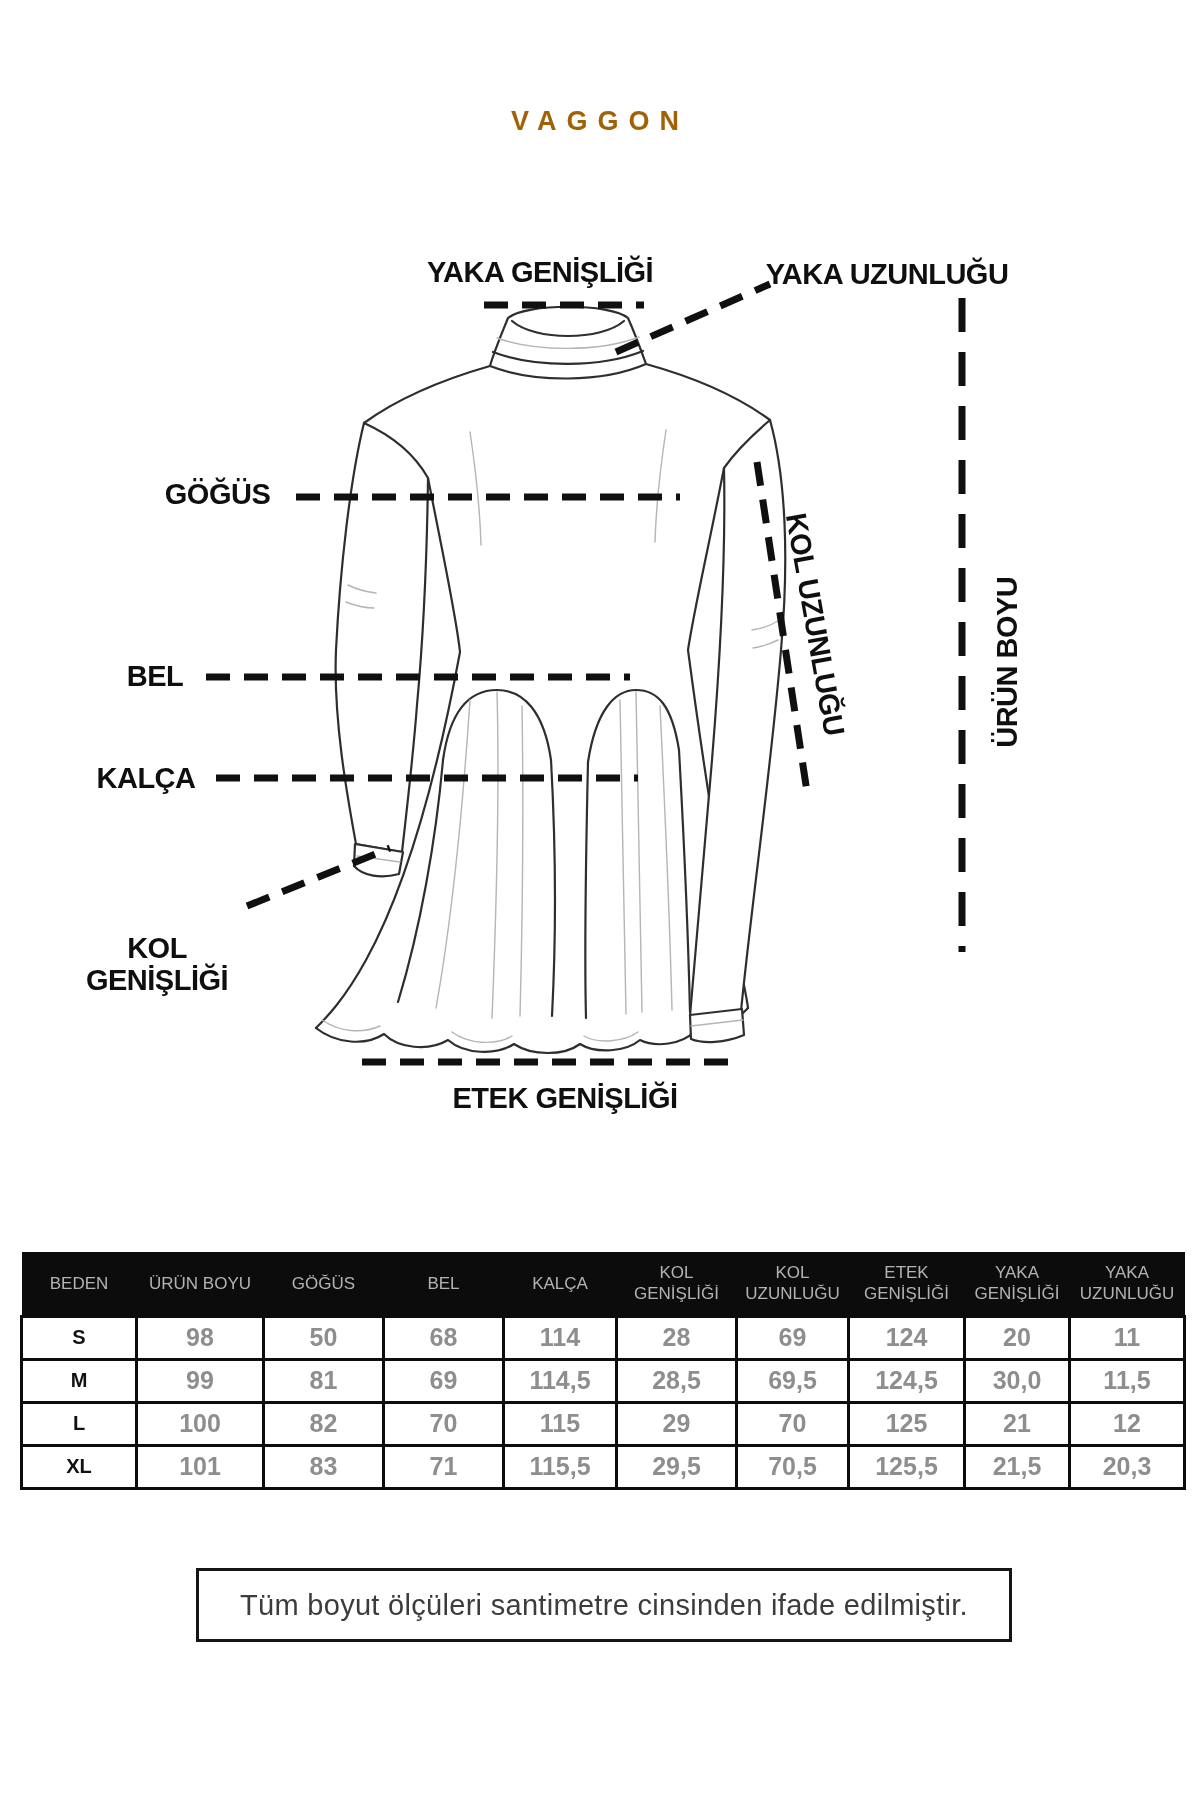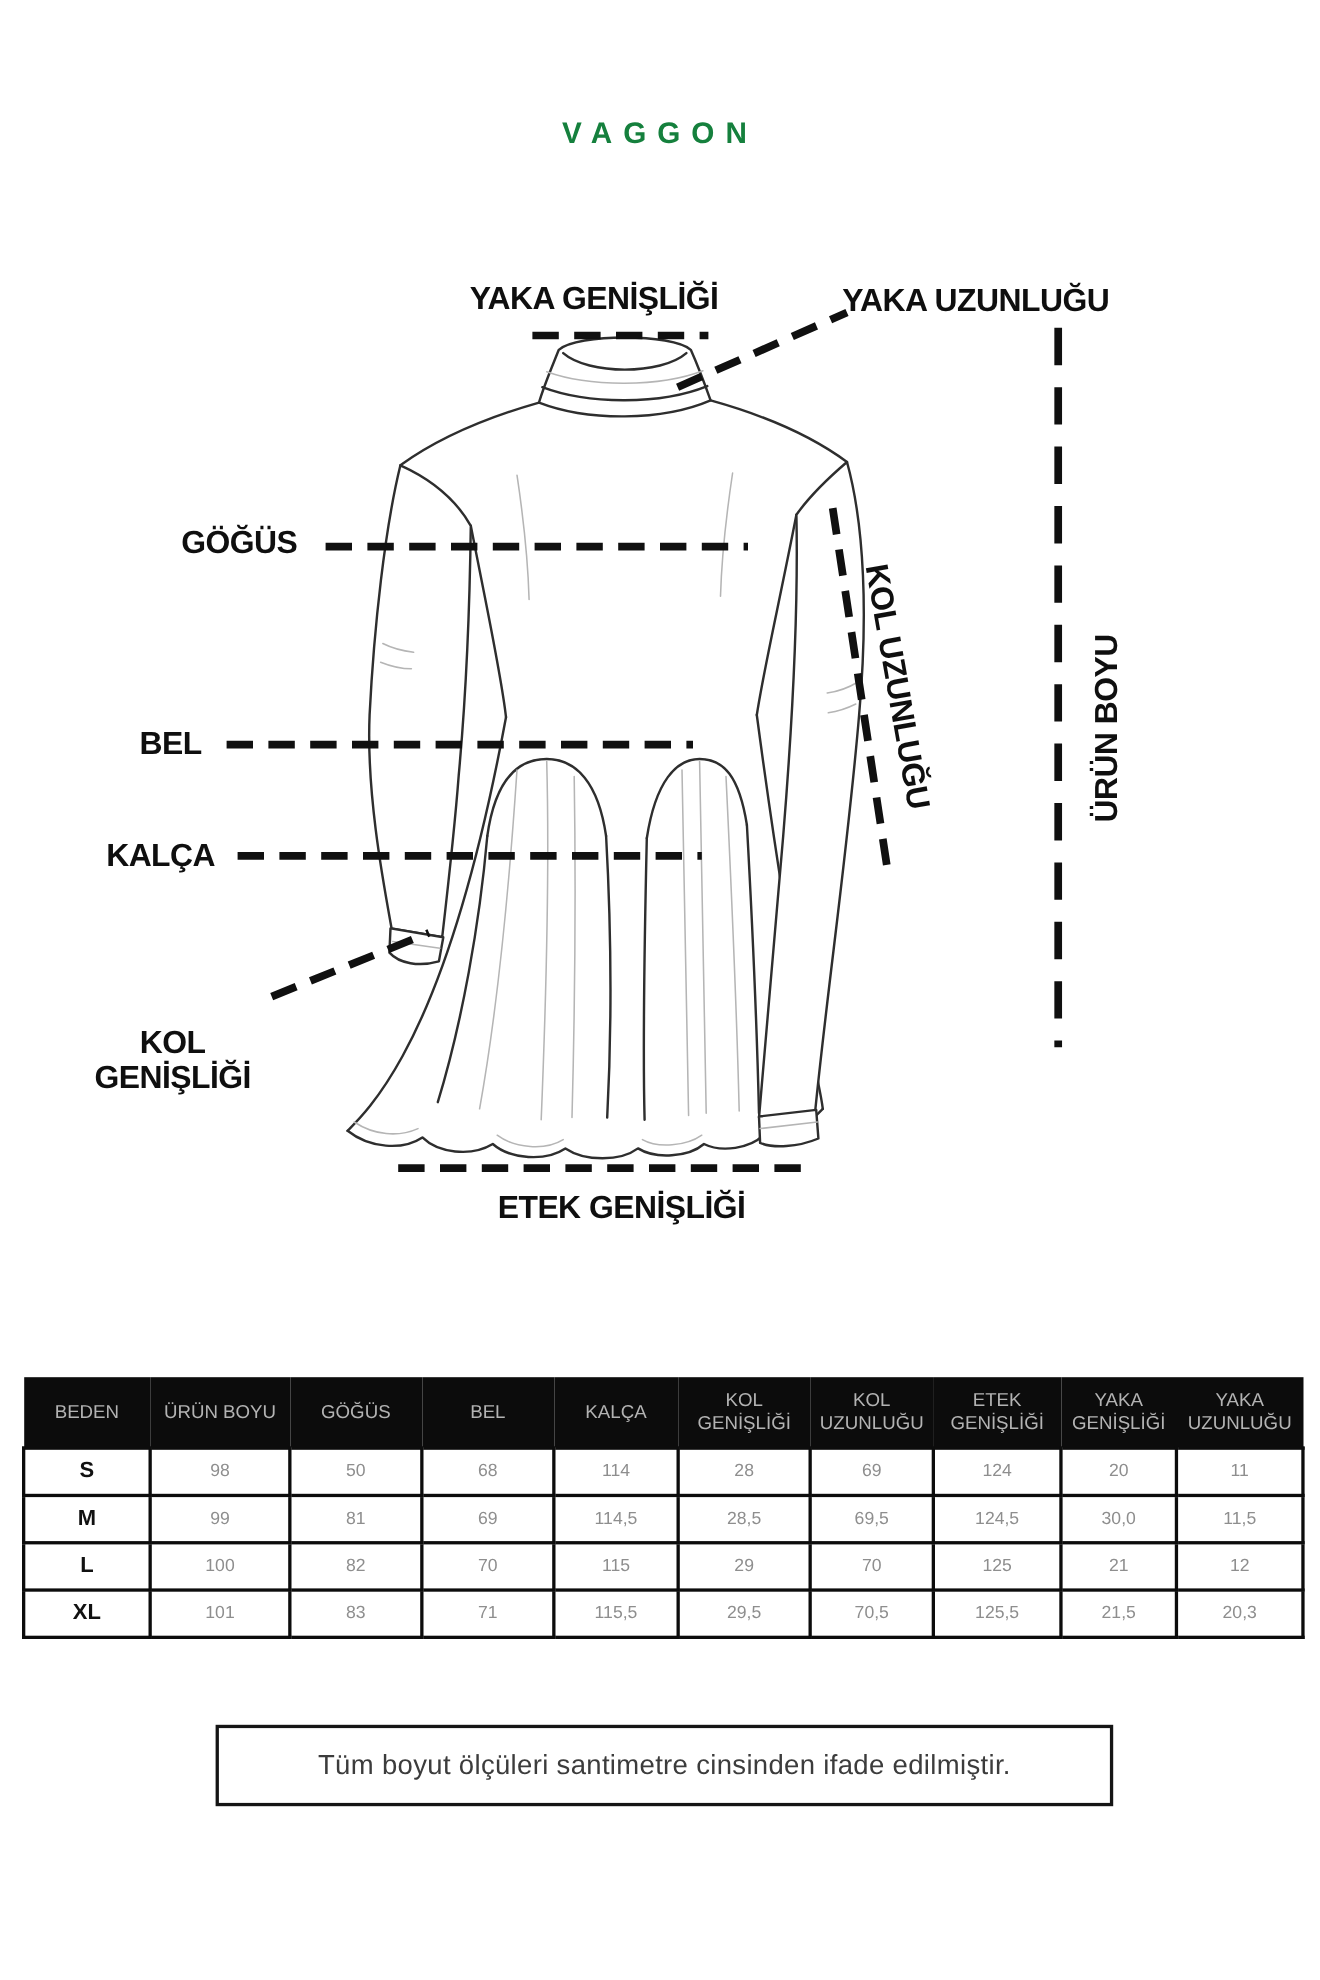--- a/index.html
+++ b/index.html
@@ -3,48 +3,48 @@
 <meta charset="utf-8">
 <style>
   html,body{margin:0;padding:0;}
   body{
     width:1200px;height:1800px;position:relative;background:#ffffff;
     font-family:"Liberation Sans","DejaVu Sans",sans-serif;overflow:hidden;
   }
   .abs{position:absolute;}
   .brand{
     left:0;top:106px;width:1200px;text-align:center;
-    font-size:27px;font-weight:700;letter-spacing:10px;color:#15803d;
+    font-size:27px;font-weight:700;letter-spacing:10px;color:#a16207;
   }
   .diagram-label{
     font-size:29px;font-weight:700;color:#0f0f0f;letter-spacing:-0.5px;
     text-align:center;line-height:1.12;white-space:nowrap;
   }
   .rot{white-space:nowrap;}
   svg.sketch{position:absolute;left:0;top:0;}
   .stroke-dark{stroke:#2e2e2e;stroke-width:2.2;fill:none;stroke-linecap:round;stroke-linejoin:round;}
   .fill-white{fill:#ffffff;}
   .stroke-light{stroke:#b5b5b5;stroke-width:1.4;fill:none;stroke-linecap:round;}
   .measure{stroke:#101010;stroke-width:7;fill:none;}
   
   .size-table-wrap{left:20px;top:1252px;width:1123px;}
   table.size-table{border-collapse:collapse;table-layout:fixed;width:1163px;}
   table.size-table thead th{
     background:#0c0c0c;color:#b3b3b3;font-weight:400;font-size:17px;
     padding:10px 3px;height:42px;border:none;line-height:1.25;
   }
   table.size-table tbody td{
     border:3px solid #0c0c0c;height:38px;text-align:center;
-    color:#8e8e8e;font-size:16px;font-weight:400;background:#fff;
+    color:#8e8e8e;font-size:25px;font-weight:700;background:#fff;
   }
   table.size-table tbody td.size-col{color:#111;font-weight:700;font-size:20px;}
   .footer-note{
     left:196px;top:1568px;width:810px;height:68px;border:3px solid #151515;
     display:flex;align-items:center;justify-content:center;
-    font-size:25px;font-weight:400;color:#3c3c3c;letter-spacing:0.3px;
+    font-size:29px;font-weight:400;color:#3c3c3c;letter-spacing:0.3px;
   }
 </style>
 </head>
 <body>
 
 <div class="abs brand">VAGGON</div>
 
 <svg class="sketch" width="1200" height="1160" viewBox="0 0 1200 1160">
 
   <g>

